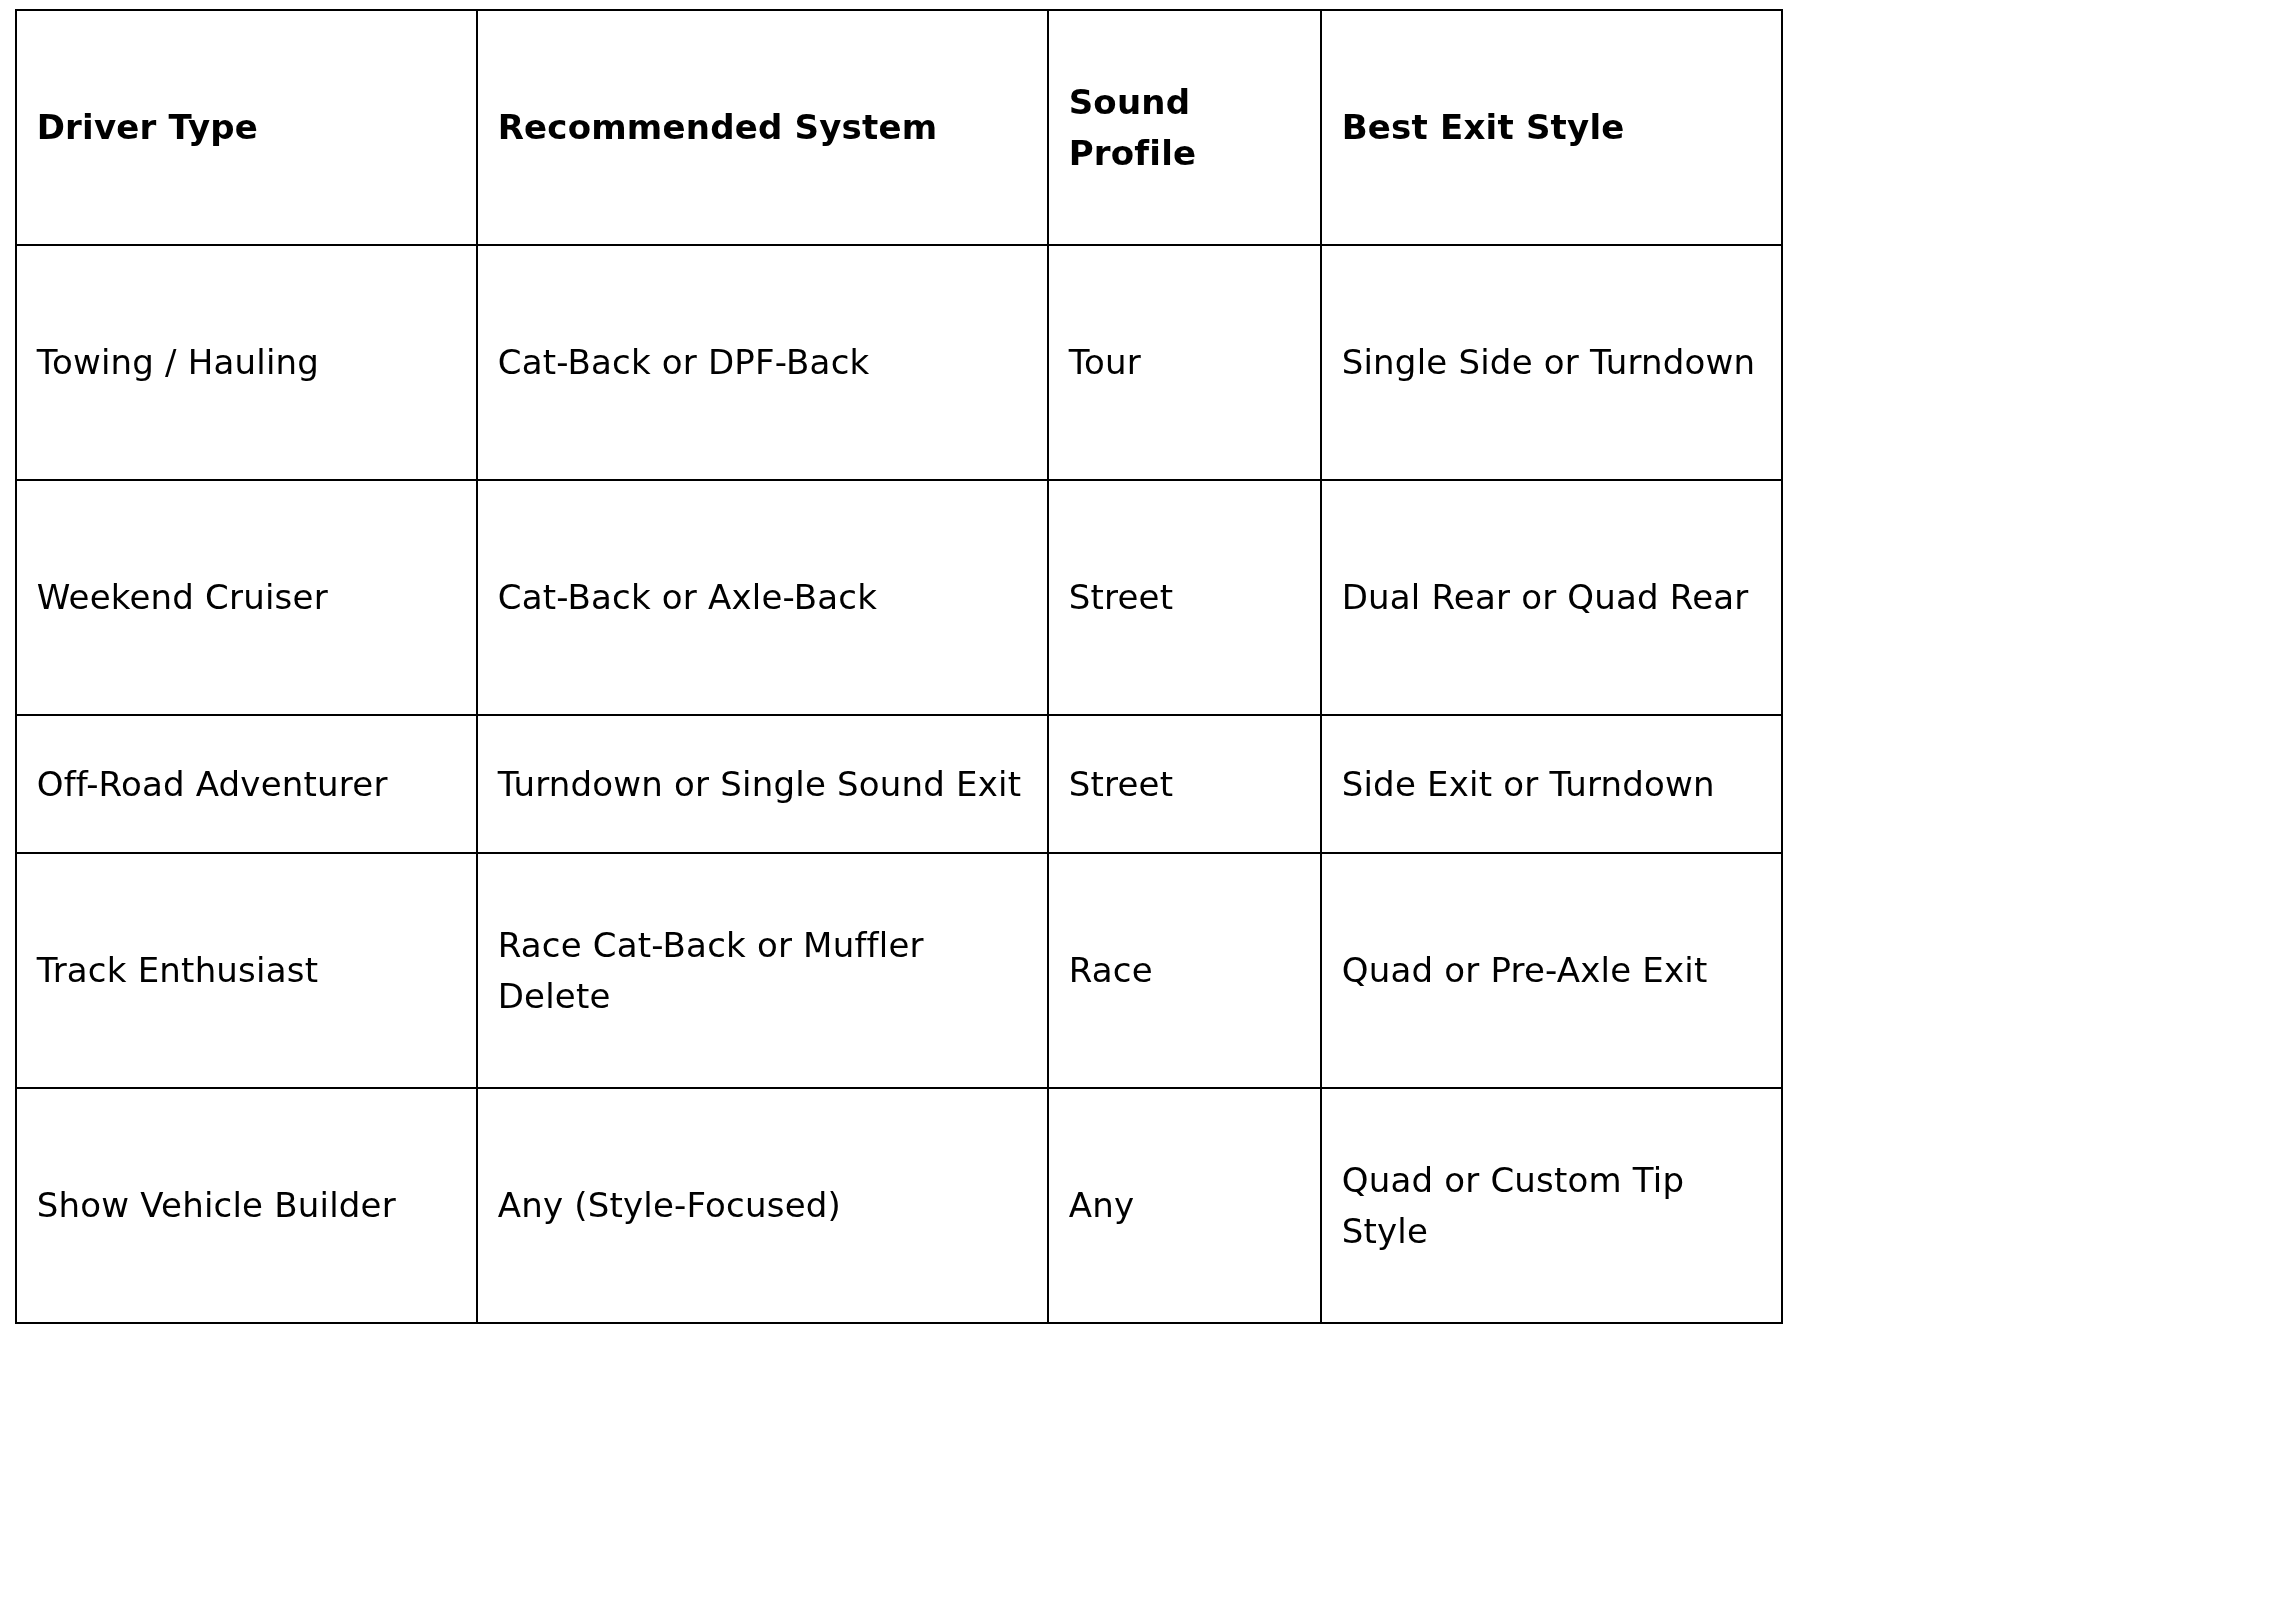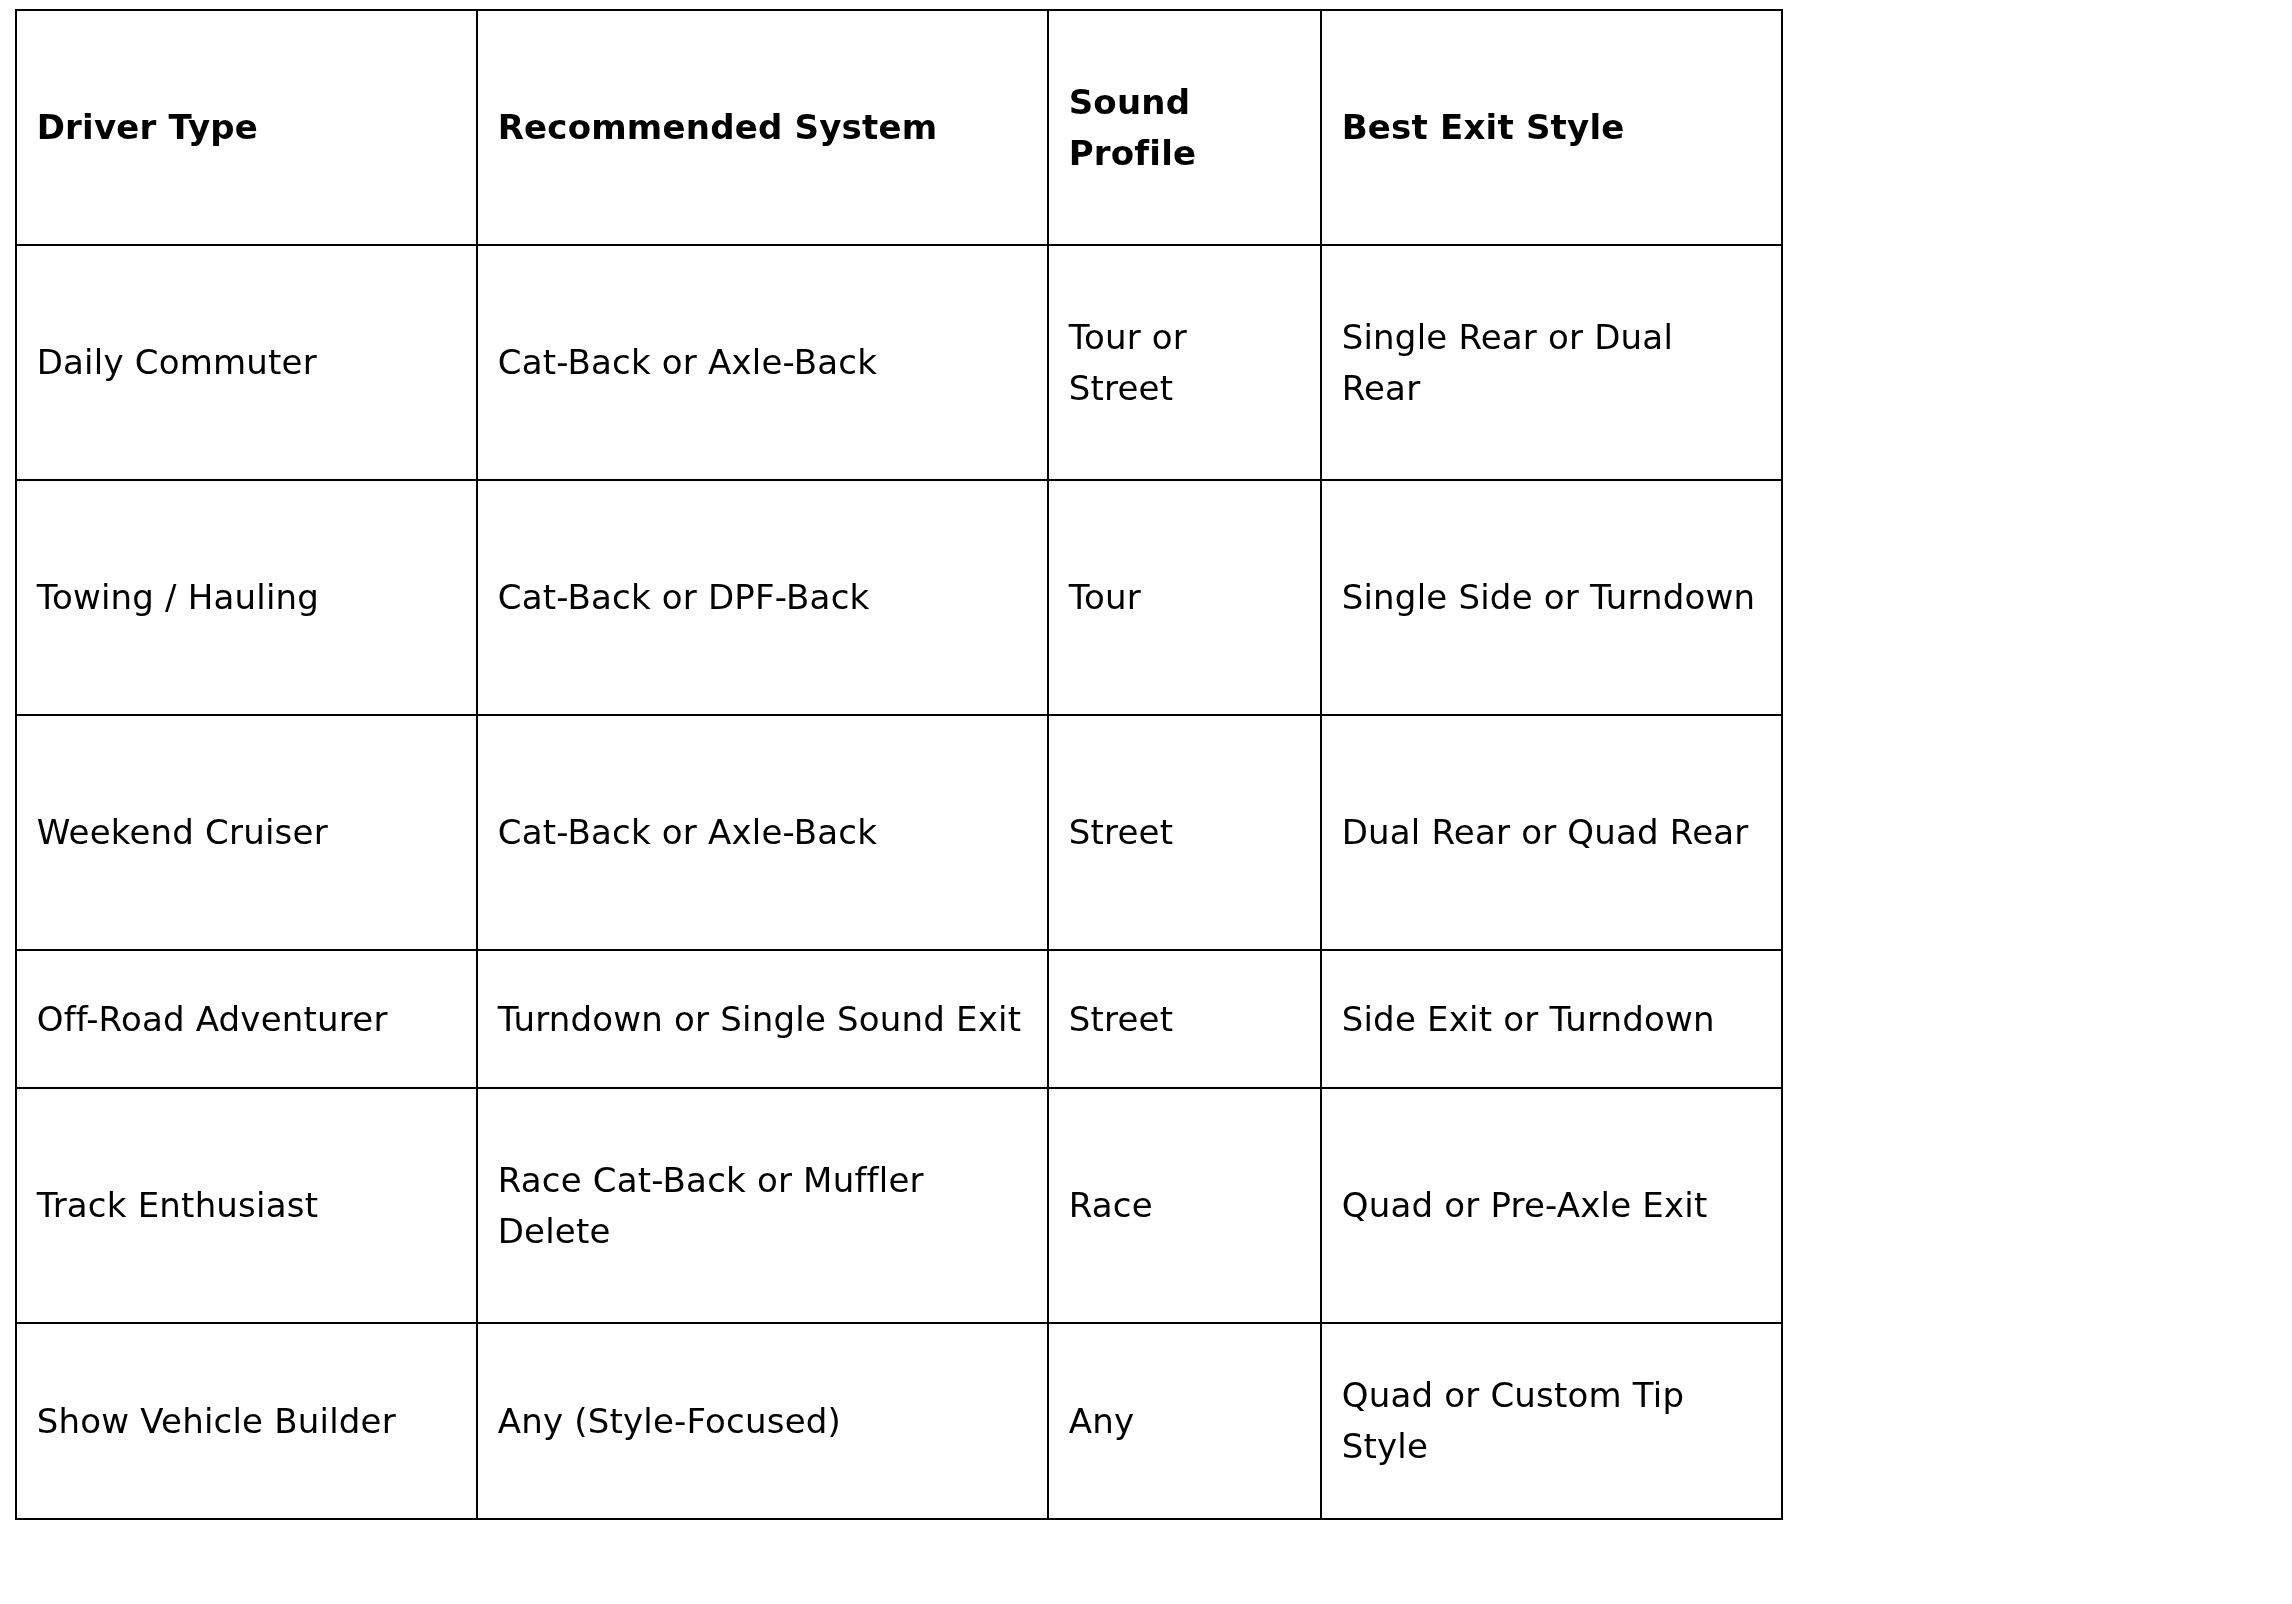--- a/index.html
+++ b/index.html
@@ -57,26 +57,20 @@
   <thead>
     <tr style="height:235px;">
       <th>Driver Type</th>
       <th>Recommended System</th>
       <th>Sound Profile</th>
       <th>Best Exit Style</th>
     </tr>
   </thead>
   <tbody>
     <tr style="height:235px;">
-      <td>Daily Commuter</td>
-      <td>Cat-Back or Axle-Back</td>
-      <td>Tour or Street</td>
-      <td>Single Rear or Dual Rear</td>
-    </tr>
-    <tr style="height:235px;">
       <td>Towing / Hauling</td>
       <td>Cat-Back or DPF-Back</td>
       <td>Tour</td>
       <td>Single Side or Turndown</td>
     </tr>
     <tr style="height:235px;">
       <td>Weekend Cruiser</td>
       <td>Cat-Back or Axle-Back</td>
       <td>Street</td>
       <td>Dual Rear or Quad Rear</td>
@@ -86,21 +80,21 @@
       <td style="white-space:nowrap;">Turndown or Single Sound Exit</td>
       <td>Street</td>
       <td style="white-space:nowrap;border-radius:27px;">Side Exit or Turndown</td>
     </tr>
     <tr style="height:235px;">
       <td>Track Enthusiast</td>
       <td>Race Cat-Back or Muffler Delete</td>
       <td>Race</td>
       <td>Quad or Pre-Axle Exit</td>
     </tr>
-    <tr style="height:196px;">
+    <tr style="height:235px;">
       <td>Show Vehicle Builder</td>
       <td>Any (Style-Focused)</td>
       <td>Any</td>
       <td>Quad or Custom Tip Style</td>
     </tr>
   </tbody>
 </table>
 
 
 </body></html>

